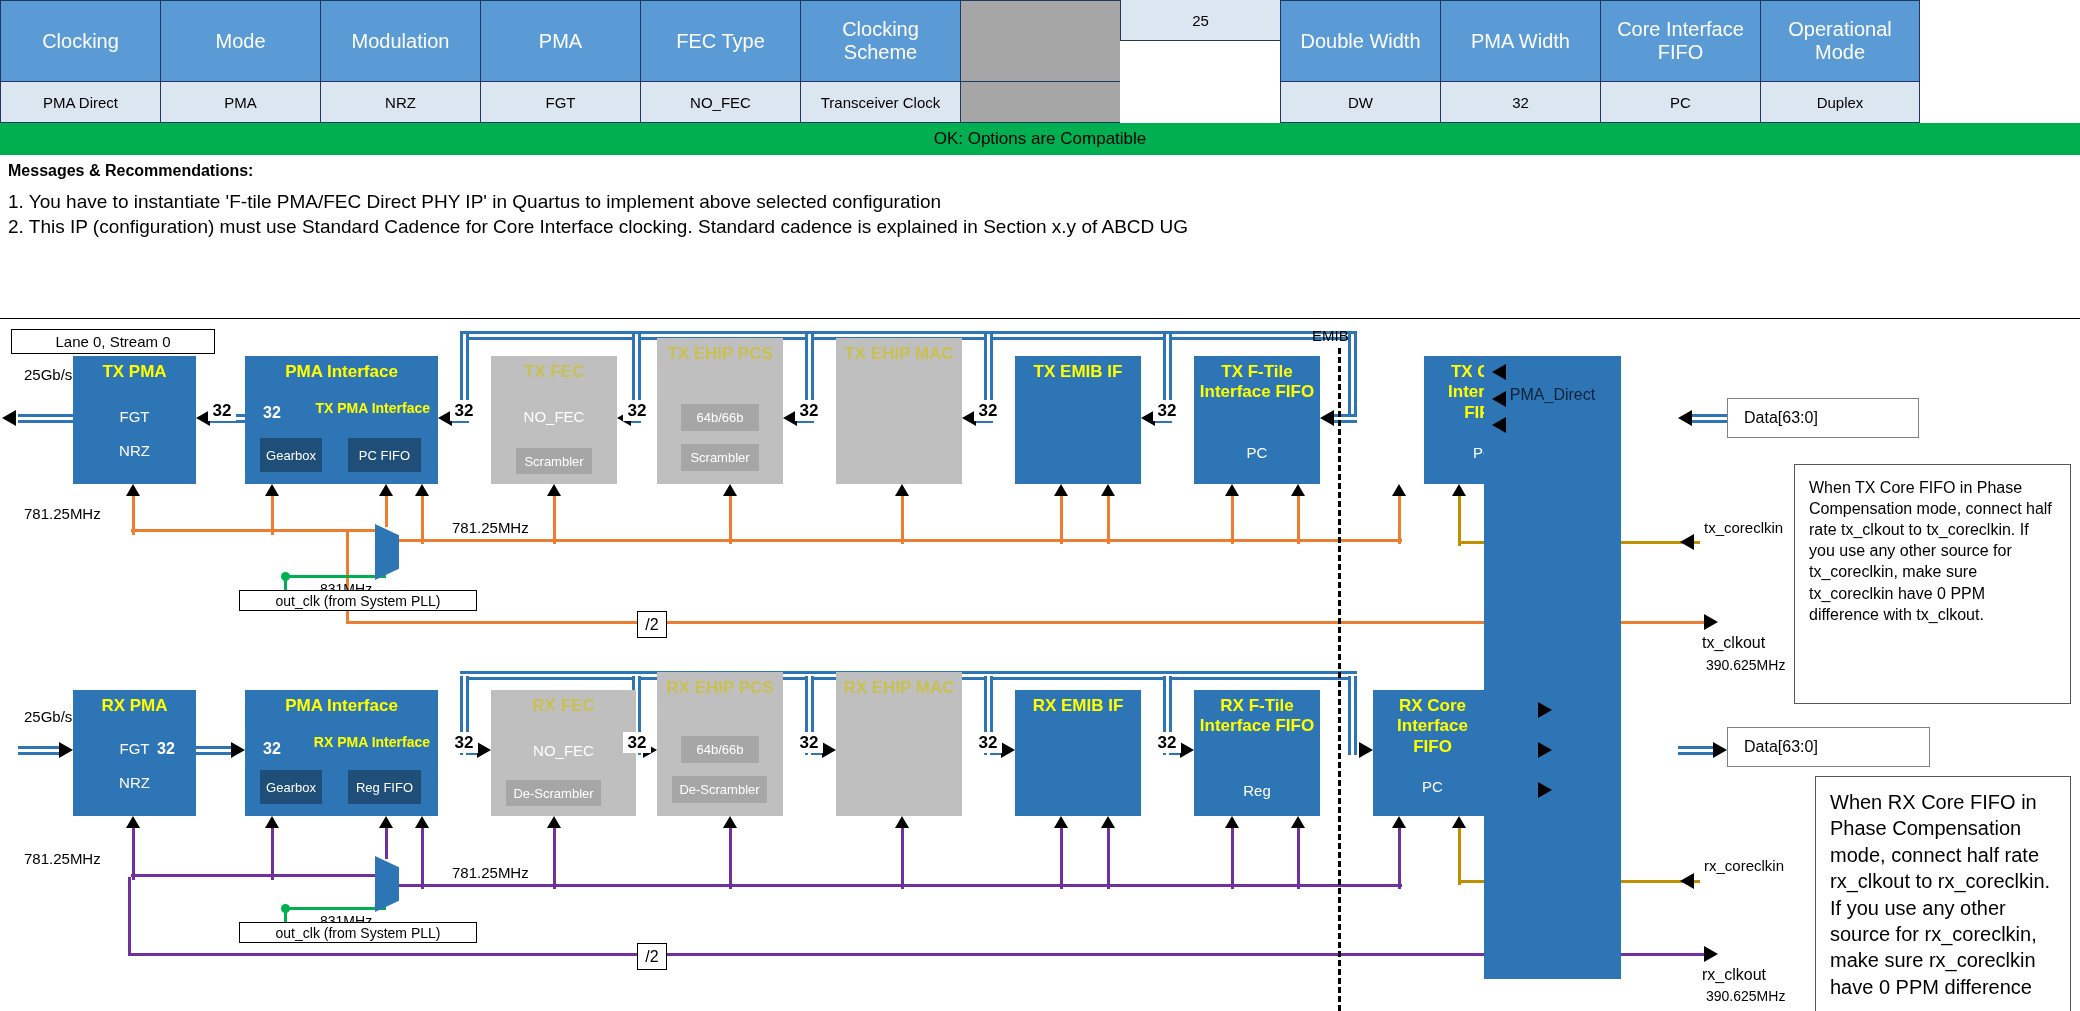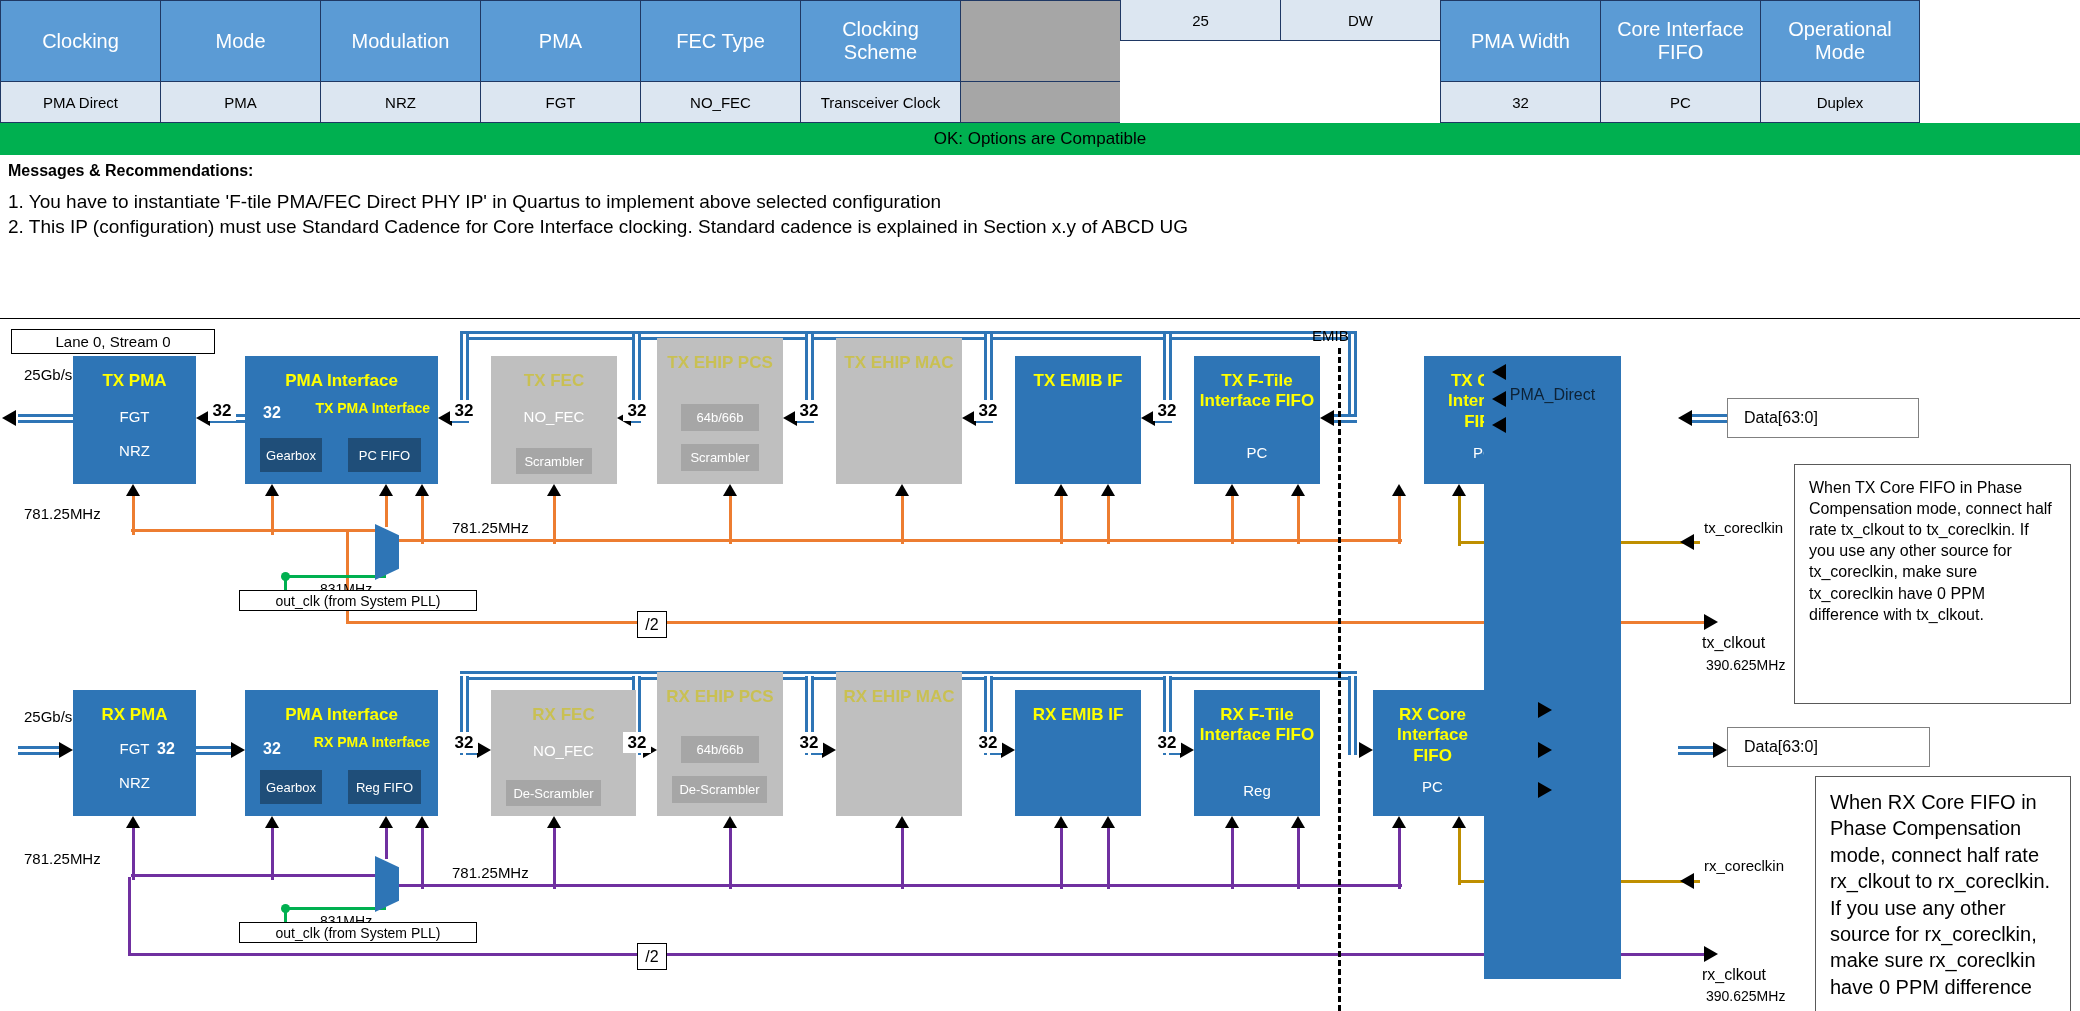--- a/index.html
+++ b/index.html
@@ -11,21 +11,21 @@
   .th{height:82px;background:#5B9BD5;color:#fff;font-size:20px;line-height:1.15;display:flex;align-items:center;justify-content:center;text-align:center;border:1px solid #1F3864;border-right:none;padding:2px 6px}
   .tcol:last-child .th{border-right:1px solid #1F3864}
   .tv{height:41px;background:#DCE6F1;color:#000;font-size:15px;display:flex;align-items:center;justify-content:center;border:1px solid #1F3864;border-top:none;border-right:none}
   .tcol:last-child .tv{border-right:1px solid #1F3864}
   .tcol.gray .th,.tcol.gray .tv{background:#A6A6A6}
   .status{position:absolute;left:0;top:123px;width:2080px;height:32px;background:#00B050;color:#000;font-size:17px;display:flex;align-items:center;justify-content:center}
   .msg-t{position:absolute;left:8px;top:162px;font-size:16px;font-weight:bold;color:#000}
   .msg{position:absolute;left:8px;font-size:19px;color:#000}
   .hr{position:absolute;background:#000;z-index:0}
   .blk{position:absolute;background:#2E75B6;z-index:3;text-align:center;color:#fff}
-  .blk .bt{font-weight:bold;font-size:17px;color:#FFFF00;padding:15px 4px 0 4px;line-height:1.2}
+  .blk .bt{font-weight:bold;font-size:17px;color:#FFFF00;padding:6px 4px 0 4px;line-height:1.2}
   .blk.gray{background:#BFBFBF}
   .blk.gray .bt{color:#C9C053}
   .bl{position:absolute;left:0;width:100%;text-align:center;font-size:15px;color:#fff}
   .sb{position:absolute;background:#1F4E79;color:#fff;font-size:13px;display:flex;align-items:center;justify-content:center;z-index:4;white-space:nowrap}
   .blk.gray .sb{background:#A6A6A6}
   .w32{position:absolute;color:#fff;font-size:16px;font-weight:bold;z-index:4}
   .b32{position:absolute;width:28px;height:21px;line-height:21px;background:#fff;color:#000;font-size:17px;font-weight:bold;text-align:center;z-index:4}
   .dbus-h{position:absolute;height:9px;border-top:3px solid #2E75B6;border-bottom:3px solid #2E75B6;background:#fff;z-index:1}
   .dbus-v{position:absolute;width:9px;border-left:3px solid #2E75B6;border-right:3px solid #2E75B6;background:#fff;z-index:1}
   .wire{position:absolute;z-index:1}
@@ -72,20 +72,21 @@
       <div class="tv">Transceiver Clock</div>
     </div>
     <div class="tcol gray">
       <div class="th"></div>
       <div class="tv"></div>
     </div>
     <div class="tcol">
       <div class="tv">25</div>
     </div>
     <div class="tcol">
+      <div class="th">Double Width</div>
       <div class="tv">DW</div>
     </div>
     <div class="tcol">
       <div class="th">PMA Width</div>
       <div class="tv">32</div>
     </div>
     <div class="tcol">
       <div class="th">Core Interface FIFO</div>
       <div class="tv">PC</div>
     </div>

